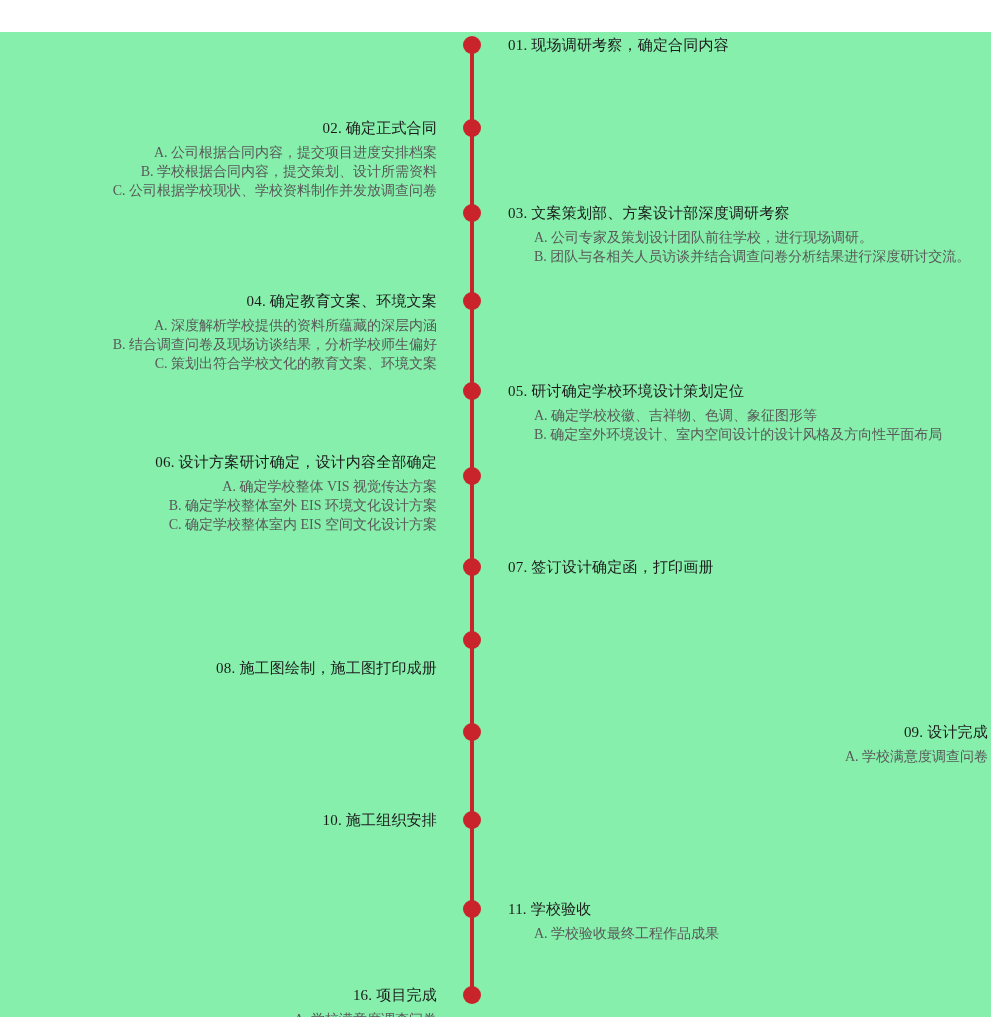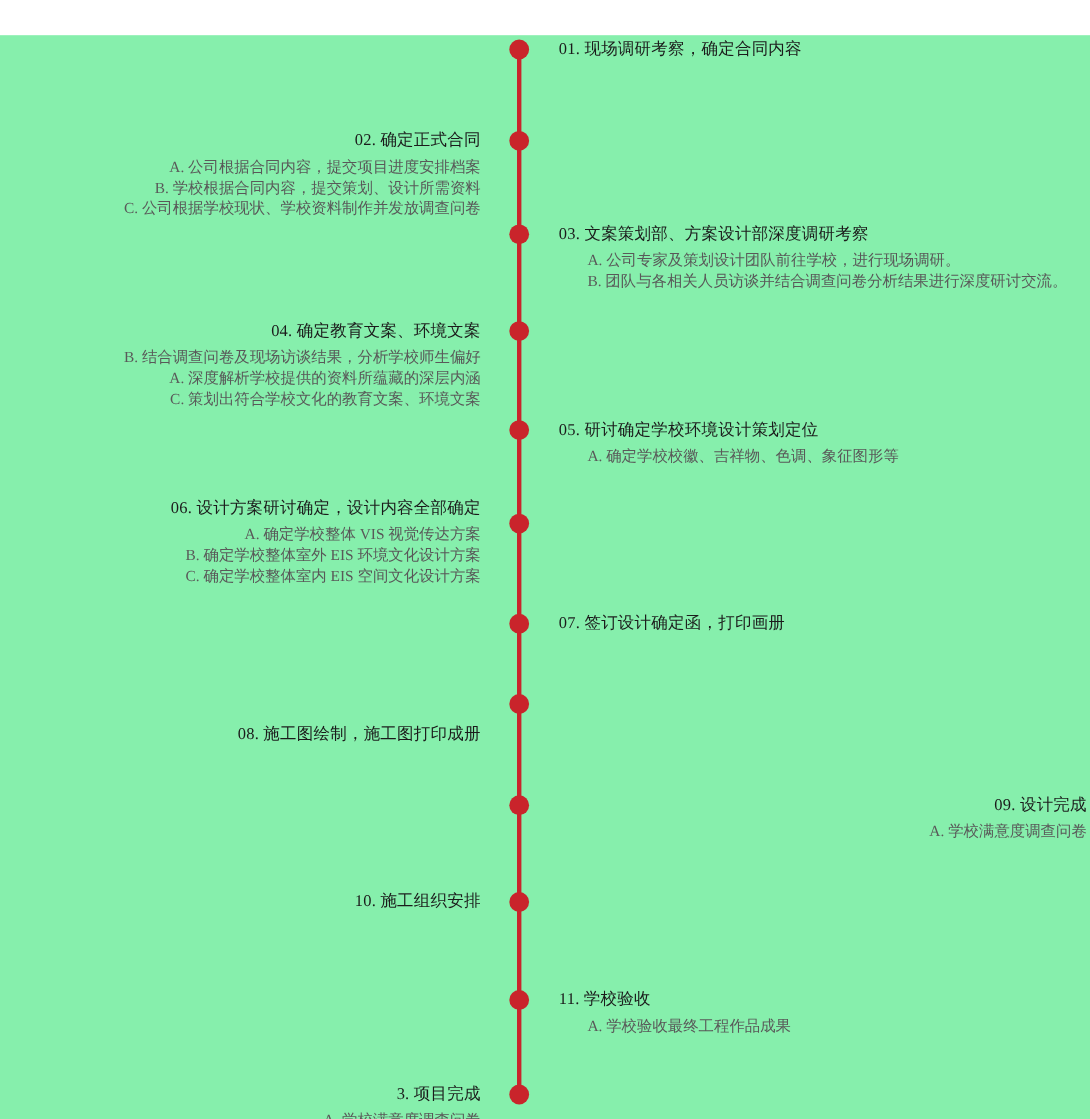--- a/index.html
+++ b/index.html
@@ -72,30 +72,31 @@
         <div class="tl-title">03. 文案策划部、方案设计部深度调研考察</div>
         <div class="tl-details">
           <div class="tl-detail">A. 公司专家及策划设计团队前往学校，进行现场调研。</div>
           <div class="tl-detail">B. 团队与各相关人员访谈并结合调查问卷分析结果进行深度研讨交流。</div>
         </div>
       </div>
       <div class="tl-dot" style="top: 260px;"></div>
       <div class="tl-item left" style="top: 259px;">
         <div class="tl-title">04. 确定教育文案、环境文案</div>
         <div class="tl-details">
+          <div class="tl-detail">A. 深度解析学校提供的资料所蕴藏的深层内涵</div>
           <div class="tl-detail">B. 结合调查问卷及现场访谈结果，分析学校师生偏好</div>
-          <div class="tl-detail">A. 深度解析学校提供的资料所蕴藏的深层内涵</div>
           <div class="tl-detail">C. 策划出符合学校文化的教育文案、环境文案</div>
         </div>
       </div>
       <div class="tl-dot" style="top: 350px;"></div>
       <div class="tl-item right" style="top: 349px;">
         <div class="tl-title">05. 研讨确定学校环境设计策划定位</div>
         <div class="tl-details">
           <div class="tl-detail">A. 确定学校校徽、吉祥物、色调、象征图形等</div>
+          <div class="tl-detail">B. 确定室外环境设计、室内空间设计的设计风格及方向性平面布局</div>
         </div>
       </div>
       <div class="tl-dot" style="top: 435px;"></div>
       <div class="tl-item left" style="top: 420px;">
         <div class="tl-title">06. 设计方案研讨确定，设计内容全部确定</div>
         <div class="tl-details">
           <div class="tl-detail">A. 确定学校整体 VIS 视觉传达方案</div>
           <div class="tl-detail">B. 确定学校整体室外 EIS 环境文化设计方案</div>
           <div class="tl-detail">C. 确定学校整体室内 EIS 空间文化设计方案</div>
         </div>
@@ -121,19 +122,19 @@
       </div>
       <div class="tl-dot" style="top: 868px;"></div>
       <div class="tl-item right" style="top: 867px;">
         <div class="tl-title">11. 学校验收</div>
         <div class="tl-details">
           <div class="tl-detail">A. 学校验收最终工程作品成果</div>
         </div>
       </div>
       <div class="tl-dot" style="top: 954px;"></div>
       <div class="tl-item left" style="top: 953px;">
-        <div class="tl-title">3. 项目完成</div>
+        <div class="tl-title">16. 项目完成</div>
         <div class="tl-details">
           <div class="tl-detail">A. 学校满意度调查问卷</div>
         </div>
       </div>
     </div>
 </div>
 
 </body></html>

